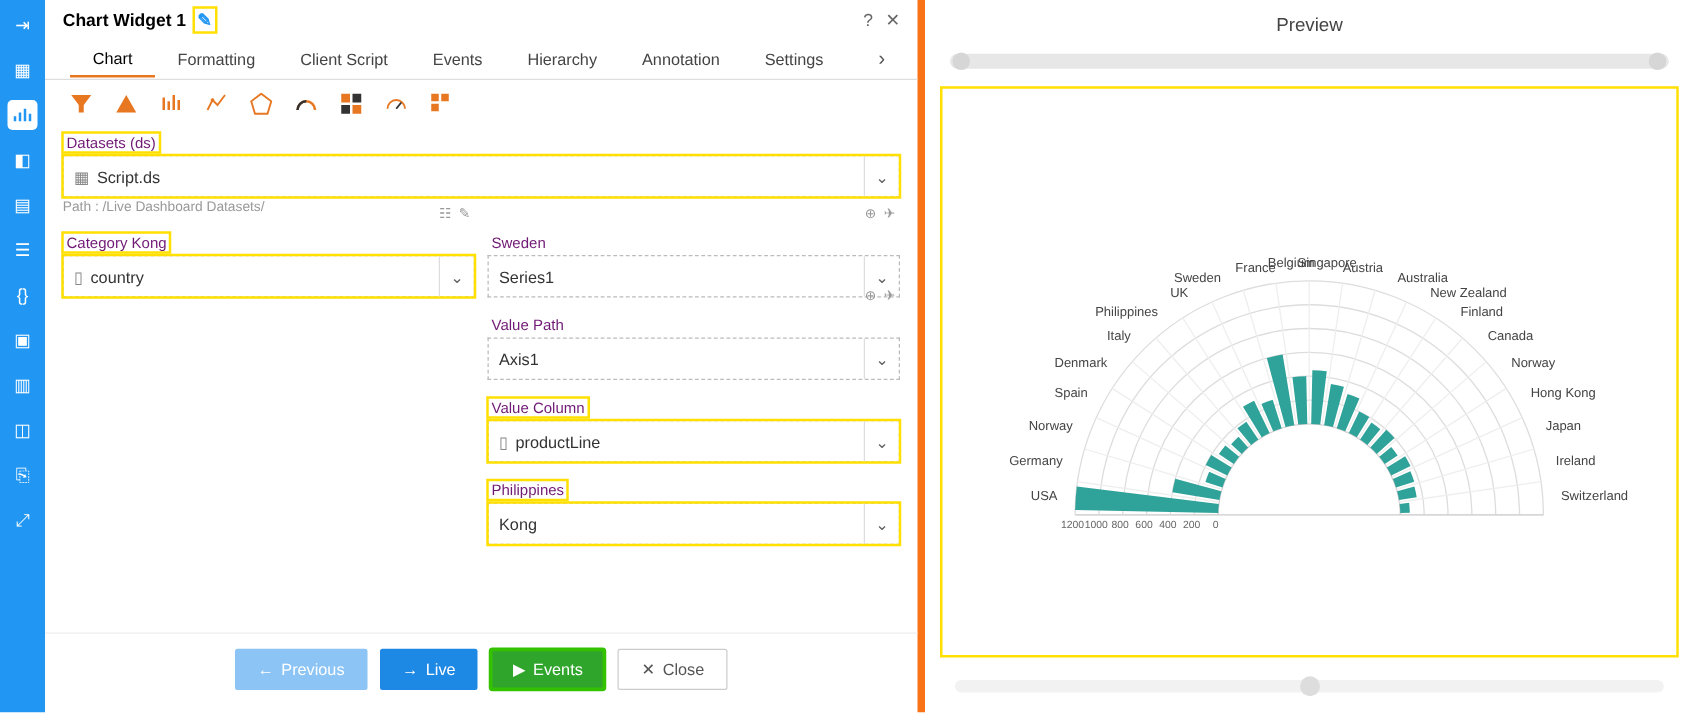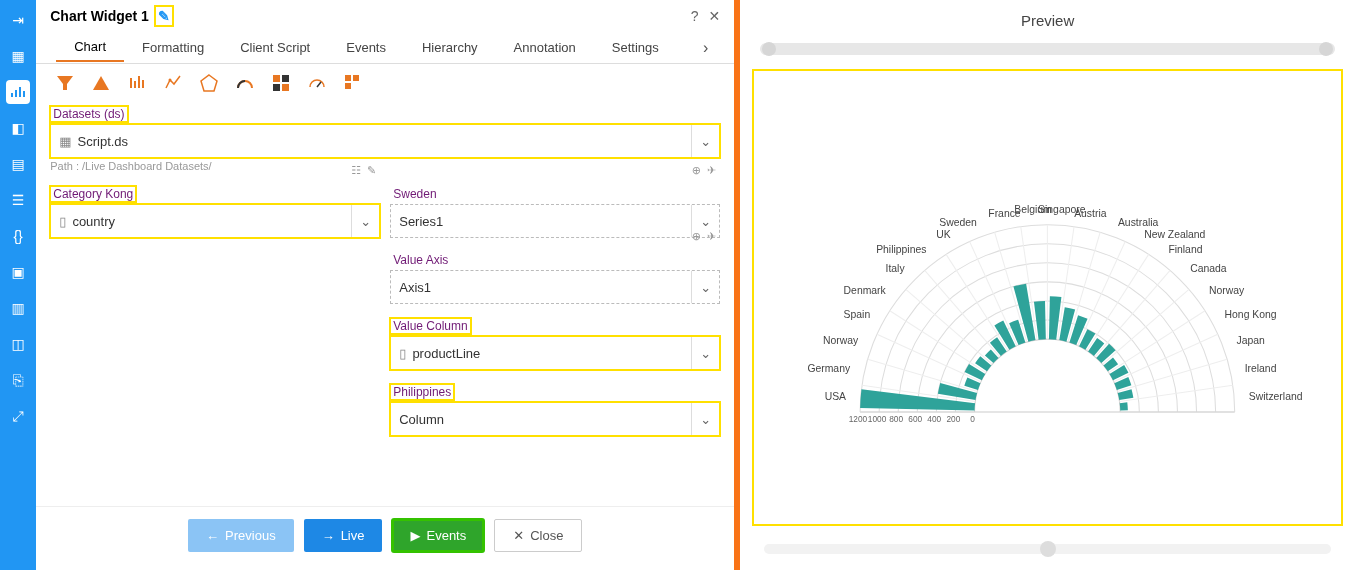--- a/index.html
+++ b/index.html
@@ -175,21 +175,21 @@
           <div class="drop">
             <span>Series1</span>
             <span class="caret">⌄</span>
           </div>
         </div>
       </div>
     </div>
 
     <div class="group" style="margin-left:340px; width:330px;">
       <div class="field">
-        <span class="section-label">Value Axis</span>
+        <span class="section-label">Value Path</span>
         <div class="icons">
             <span>⊕</span>
             <span>✈</span>
           </div>
         <div class="drop">
           <span>Axis1</span>
           <span class="caret">⌄</span>
         </div>
       </div>
 
@@ -198,21 +198,21 @@
         <div class="drop hl">
           <span class="pre-icon">▯</span>
           <span>productLine</span>
           <span class="caret">⌄</span>
         </div>
       </div>
 
       <div class="field group">
         <span class="section-label hl">Philippines</span>
         <div class="drop hl">
-          <span>Column</span>
+          <span>Kong</span>
           <span class="caret">⌄</span>
         </div>
       </div>
     </div>
   </div>
 
   <div class="buttons">
     <div class="btn prev">
         <span>←</span>
         <span>Previous</span>

